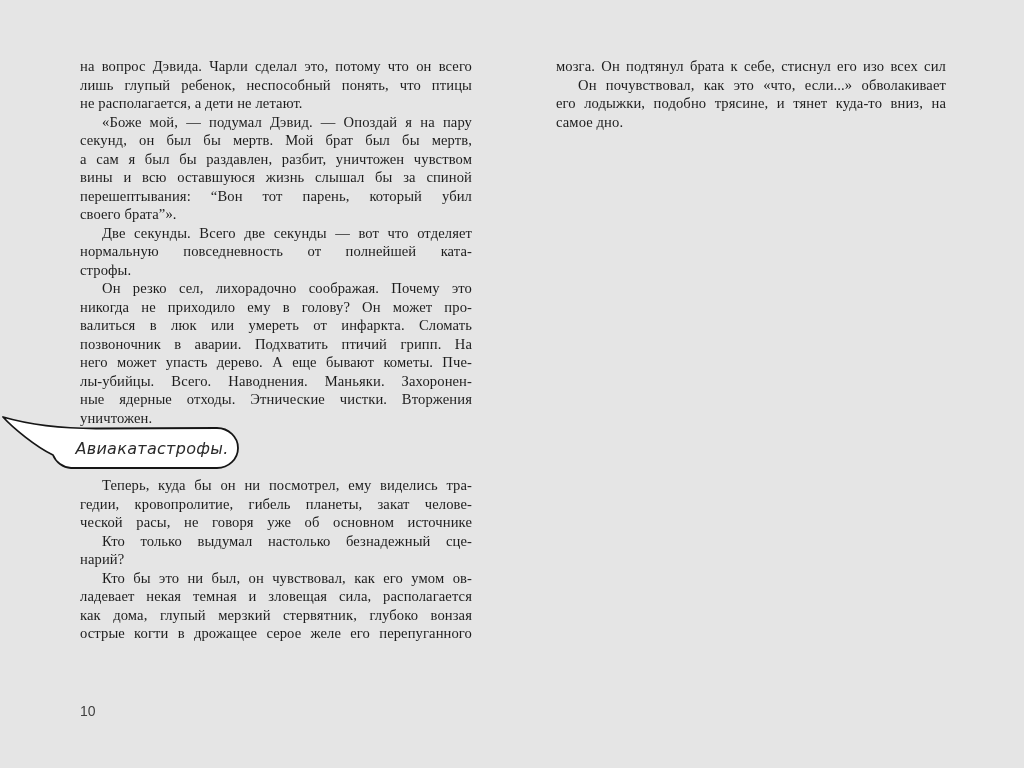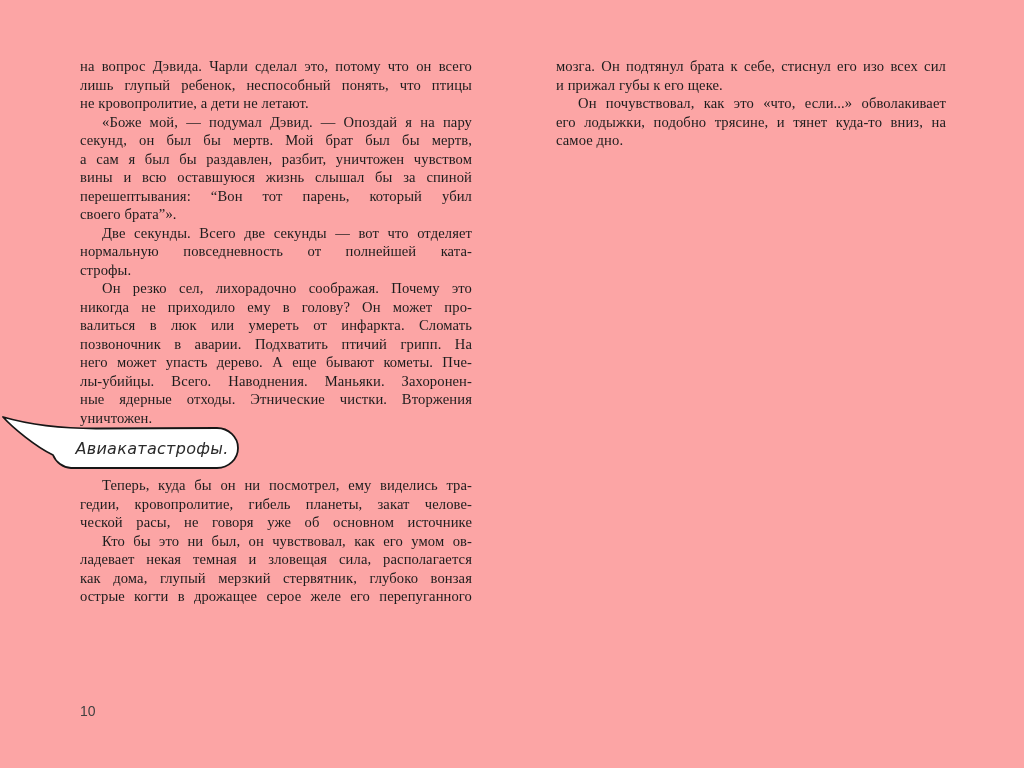--- a/index.html
+++ b/index.html
@@ -1,21 +1,21 @@
 <!DOCTYPE html>
 <html><head>
 <meta charset="utf-8">
 <style>
   * { margin: 0; padding: 0; box-sizing: border-box; }
   html, body { background: #ffffff; }
   .page {
     position: relative;
     width: 1024px;
     height: 768px;
-    background: #fca5a5;
+    background: #e5e5e5;
     overflow: hidden;
     font-family: "Liberation Serif", serif;
     color: #1d1d1d;
     padding-left: 44px;
   }
   .col { position: absolute; top: 57px; }
   .col-left  { left: 80px;  width: 392px; }
   .col-right { left: 556px; width: 390px; }
   .tline {
     font-size: 14.6px;
@@ -61,21 +61,21 @@
 </head>
 <body>
 
 <div class="page">
 
   <div class="col col-left">
     <div id="col-left-top">
         <div>
           <div class="tline">на вопрос Дэвида. Чарли сделал это, потому что он всего</div>
           <div class="tline">лишь глупый ребенок, неспособный понять, что птицы</div>
-          <div class="tline last">не кровопролитие, а дети не летают.</div>
+          <div class="tline last">не располагается, а дети не летают.</div>
         </div>
         <div>
           <div class="tline ind">«Боже мой, — подумал Дэвид. — Опоздай я на пару</div>
           <div class="tline">секунд, он был бы мертв. Мой брат был бы мертв,</div>
           <div class="tline">а сам я был бы раздавлен, разбит, уничтожен чувством</div>
           <div class="tline">вины и всю оставшуюся жизнь слышал бы за спиной</div>
           <div class="tline">перешептывания: “Вон тот парень, который убил</div>
           <div class="tline last">своего брата”».</div>
         </div>
         <div>
@@ -95,32 +95,35 @@
         </div>
       </div>
     <div class="bubble-spacer"></div>
     <div id="col-left-bottom">
         <div>
           <div class="tline ind">Теперь, куда бы он ни посмотрел, ему виделись тра-</div>
           <div class="tline">гедии, кровопролитие, гибель планеты, закат челове-</div>
           <div class="tline">ческой расы, не говоря уже об основном источнике</div>
         </div>
         <div>
+          <div class="tline ind">Кто только выдумал настолько безнадежный сце-</div>
+          <div class="tline last">нарий?</div>
+        </div>
+        <div>
           <div class="tline ind">Кто бы это ни был, он чувствовал, как его умом ов-</div>
           <div class="tline">ладевает некая темная и зловещая сила, располагается</div>
           <div class="tline">как дома, глупый мерзкий стервятник, глубоко вонзая</div>
           <div class="tline">острые когти в дрожащее серое желе его перепуганного</div>
         </div>
       </div>
   </div>
 
   <div class="col col-right" id="col-right">
       <div>
         <div class="tline">мозга. Он подтянул брата к себе, стиснул его изо всех сил</div>
-        <div class="tline last">и прижал губы к его щеке.</div>
       </div>
       <div>
         <div class="tline ind">Он почувствовал, как это «что, если...» обволакивает</div>
         <div class="tline">его лодыжки, подобно трясине, и тянет куда-то вниз, на</div>
         <div class="tline last">самое дно.</div>
       </div>
     </div>
 
   <svg class="bubble" viewBox="0 0 250 62">
     <path d="M 3 7

